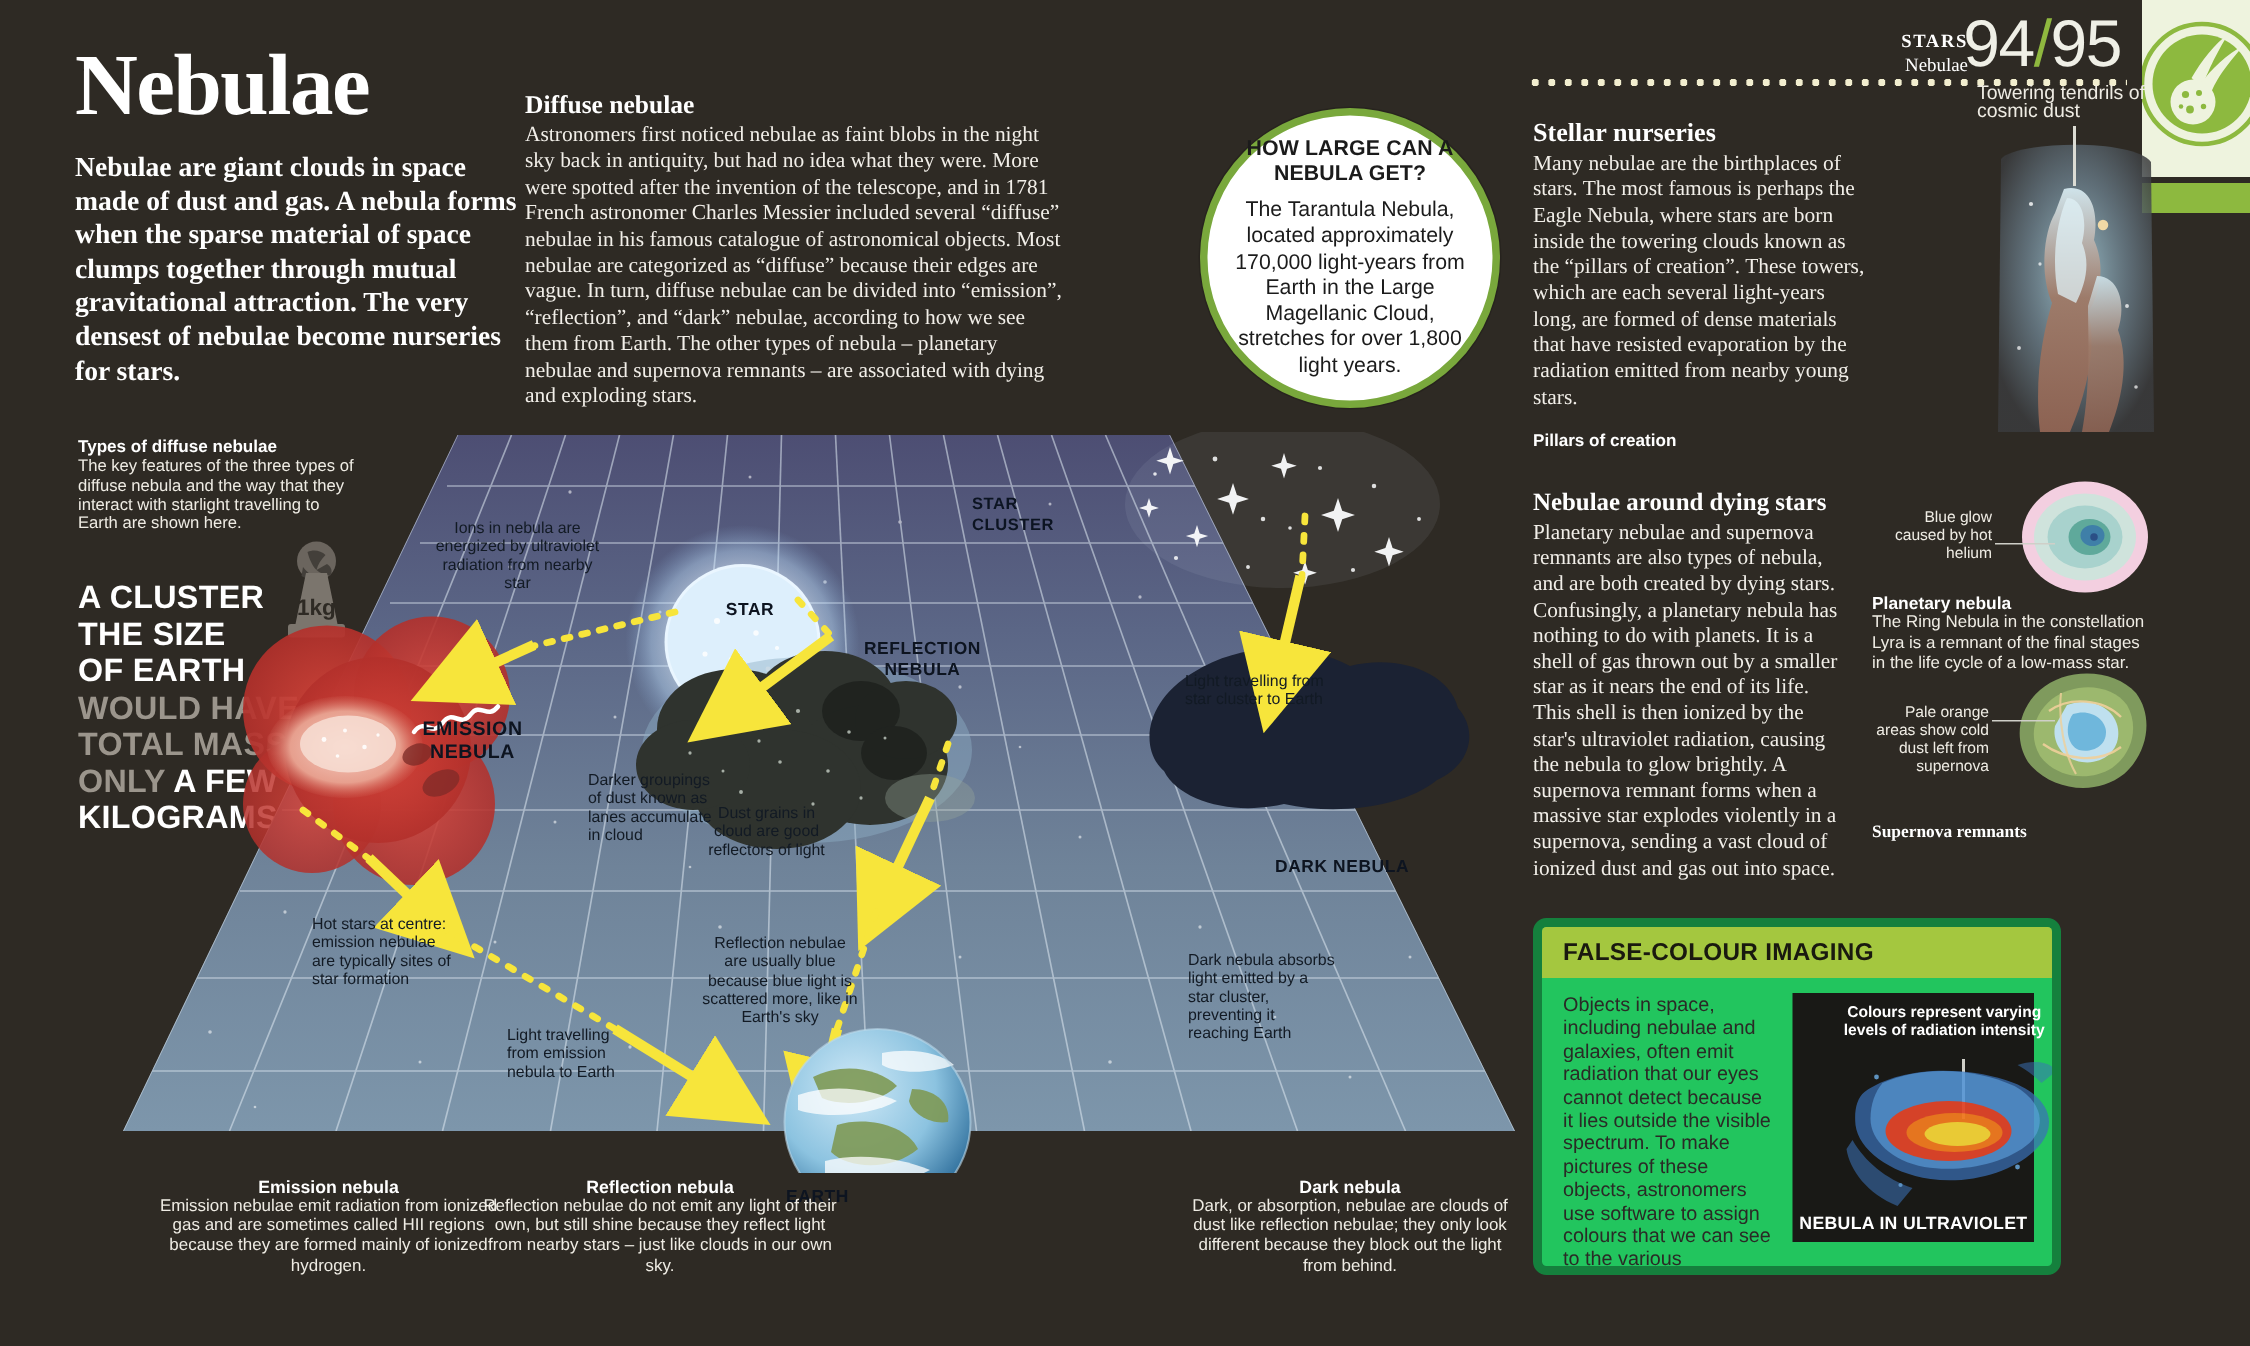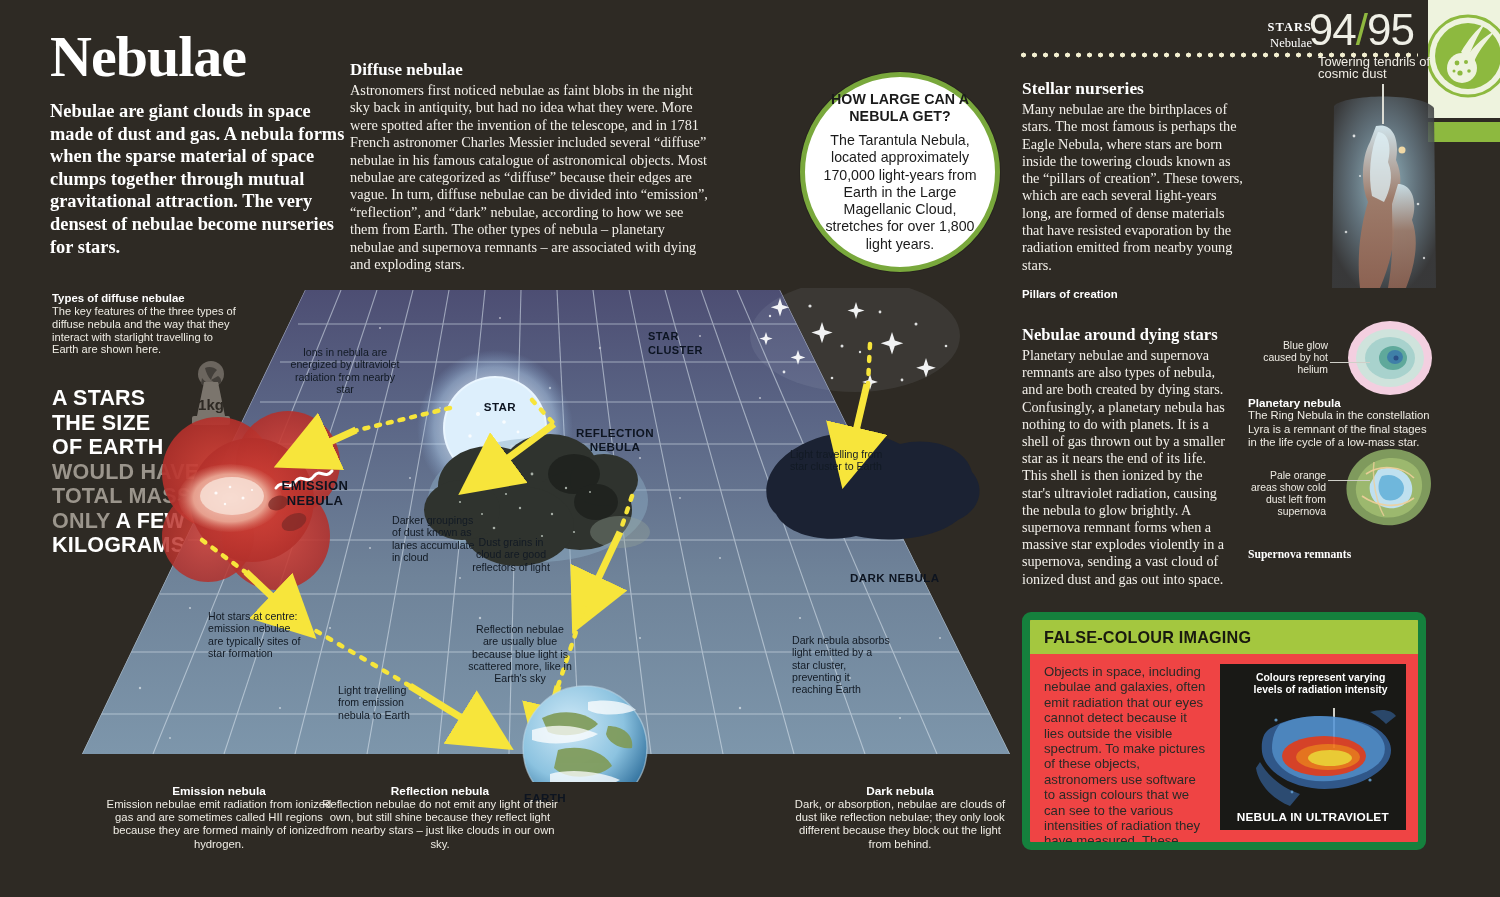--- a/index.html
+++ b/index.html
@@ -132,22 +132,22 @@
   #crab-cap{position:absolute;left:1248px;top:548px;width:190px;font-family:Liberation Serif, serif;}
   #crab-note{position:absolute;left:1248px;top:470px;width:78px;text-align:right;
     font-size:10.4px;line-height:12px;color:#efece4;}
   #crab-note .ln{position:absolute;right:-44px;top:10px;width:42px;height:1px;background:#cfcfc8;}
 
   .capblock .cb-h{font-size:11.6px;font-weight:bold;color:#fff;line-height:13.4px;}
   .capblock .cb-b{font-size:11.3px;color:#efece4;line-height:13.2px;}
 
   
   #fcpanel{
-    position:absolute;left:1022px;top:612px;width:404px;height:238px;
-    background:#ef4444;border:8px solid #15803d;border-radius:9px;overflow:hidden;
+    position:absolute;left:1022px;top:612px;width:352px;height:238px;
+    background:#22c55e;border:6px solid #15803d;border-radius:9px;overflow:hidden;
     box-sizing:border-box;
   }
   #fcpanel .fc-head{
     height:34px;background:#a4c73f;display:flex;align-items:center;padding-left:14px;
   }
   #fcpanel .fc-head span{
     color:#19190f;font-weight:bold;font-size:16.2px;letter-spacing:.2px;
   }
   #fcpanel .fc-body{display:flex;padding:10px 12px 0 14px;}
   #fcpanel .fc-text{width:172px;font-size:13.2px;line-height:15.4px;color:#2a2a26;}
@@ -342,21 +342,21 @@
       </div>
     </div>
   </div>
 
   <div id="types">
     <div class="t-h">Types of diffuse nebulae</div>
     <div class="t-b">The key features of the three types of diffuse nebula and the way that they interact with starlight travelling to Earth are shown here.</div>
   </div>
 
   <div id="bigfact">
-    <span class="hi">A STARS</span><br>
+    <span class="hi">A CLUSTER</span><br>
     <span class="hi">THE SIZE</span><br>
     <span class="hi">OF EARTH</span><br>
     <span>WOULD HAVE A</span><br>
     <span>TOTAL MASS OF</span><br>
     <span>ONLY </span><span class="hi">A FEW</span><br>
     <span class="hi">KILOGRAMS</span>
   </div>
 
   <div id="weight">
     <svg width="66" height="70" viewBox="0 0 66 70">

